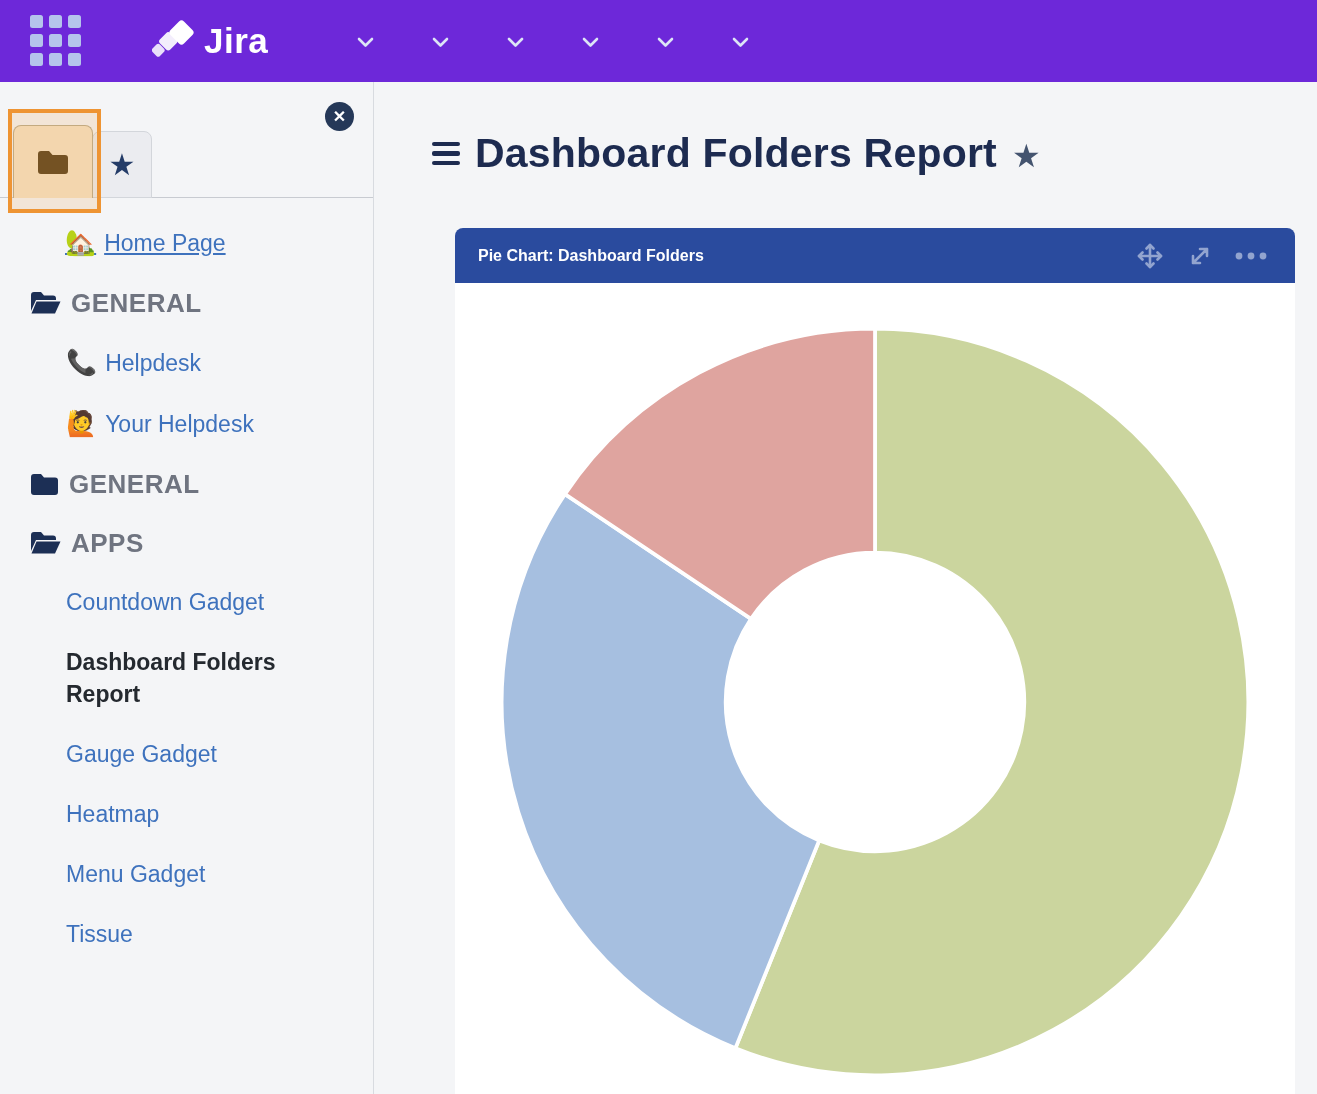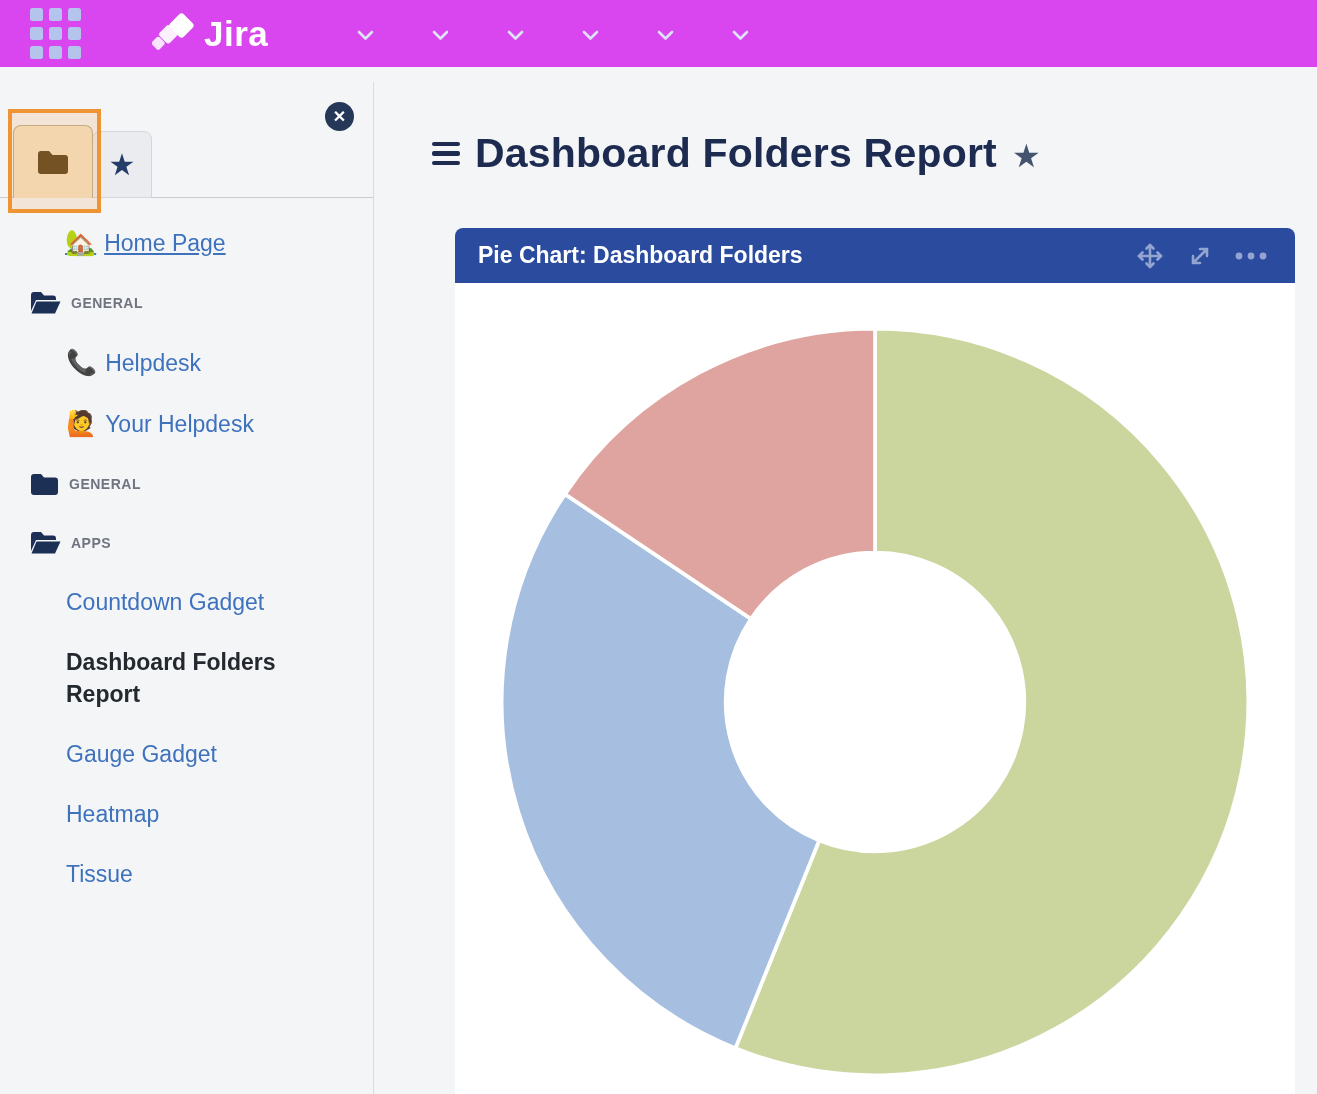--- a/index.html
+++ b/index.html
@@ -3,22 +3,22 @@
 <meta charset="utf-8">
 <style>
   html,body{margin:0;padding:0;}
   body{
     width:1317px;height:1094px;overflow:hidden;position:relative;
     font-family:"Liberation Sans",sans-serif;
     background:#f4f5f7;
   }
   
   .navbar{
-    position:absolute;top:0;left:0;width:1317px;height:67px;
-    background:#d946ef;display:flex;align-items:center;
+    position:absolute;top:0;left:0;width:1317px;height:82px;
+    background:#6d28d9;display:flex;align-items:center;
   }
   .appgrid{width:52px;height:52px;margin-left:30px;display:grid;
     grid-template-columns:repeat(3,13px);grid-template-rows:repeat(3,13px);
     gap:6px;cursor:pointer;}
   .appgrid span{background:#b5c4ec;border-radius:2.5px;display:block;}
   .brand{display:flex;align-items:center;margin-left:70px;cursor:pointer;}
   .brand svg{width:44px;height:44px;}
   .brand-text{color:#ffffff;font-size:35px;font-weight:600;margin-left:8px;letter-spacing:.5px;}
   .nav-items{display:flex;margin-left:78px;gap:47px;}
   .nav-item{display:flex;align-items:center;gap:11px;color:#dde4f6;
@@ -38,39 +38,39 @@
     border:1px solid #d3d6db;border-radius:8px 8px 0 0;z-index:1;font-size:30px;color:#243c68;}
   .highlight-box{position:absolute;left:8px;top:27px;width:85px;height:96px;
     border:4px solid #ee9433;background:rgba(238,148,51,0.16);z-index:3;pointer-events:none;}
   .close-btn{position:absolute;top:20px;right:19px;width:29px;height:29px;border-radius:50%;
     background:#253858;color:#ffffff;display:flex;align-items:center;justify-content:center;
     font-size:16px;font-weight:bold;cursor:pointer;z-index:4;}
   .side-list{padding-top:28px;}
   .side-item{font-size:23px;line-height:32px;margin-bottom:28px;box-sizing:border-box;}
   .side-item .emoji{font-size:25px;margin-right:8px;font-style:normal;}
   .side-item.link{color:#3e72bd;cursor:pointer;}
-  .side-item.section{color:#6f7480;font-weight:bold;font-size:14px;letter-spacing:.5px;
+  .side-item.section{color:#6f7480;font-weight:bold;font-size:26px;letter-spacing:.5px;
     display:flex;align-items:center;gap:10px;margin-bottom:27px;text-align:right;}
   .side-item.current{color:#24292f;font-weight:bold;}
   .ind-0{padding-left:30px;}
   .ind-1{padding-left:65px;padding-right:40px;text-decoration:underline;}
   .ind-2{padding-left:66px;padding-right:60px;}
   .icon-svg{flex:0 0 auto;display:inline-block;vertical-align:-3px;}
   
   .main{position:absolute;top:82px;left:375px;width:942px;height:1012px;background:#f4f5f7;}
   .page-head{display:flex;align-items:center;margin:48px 0 0 57px;gap:15px;}
   .burger{width:28px;display:flex;flex-direction:column;gap:5px;cursor:pointer;}
   .burger span{height:4.5px;background:#1d2b50;border-radius:2px;display:block;}
   .page-title{font-size:41px;font-weight:bold;color:#1d2b50;letter-spacing:.2px;}
   .title-star{font-size:32px;color:#44546f;cursor:pointer;margin-top:4px;}
   
   .panel{position:absolute;left:80px;top:146px;width:840px;height:866px;
     border-radius:8px 8px 0 0;overflow:hidden;background:#ffffff;}
   .panel-header{height:55px;background:#2a4b9e;display:flex;align-items:center;}
-  .panel-title{color:#ffffff;font-size:23px;font-weight:bold;margin-left:23px;flex:1;}
+  .panel-title{color:#ffffff;font-size:16px;font-weight:bold;margin-left:23px;flex:1;}
   .panel-icons{display:flex;align-items:center;gap:22px;margin-right:28px;}
   .panel-icons .pi{cursor:pointer;display:flex;align-items:center;}
   .panel-body{background:#ffffff;padding-top:42px;text-align:center;}
   .panel-body svg{display:block;margin:0 auto;}
 </style>
 </head>
 <body>
 
 <div class="navbar">
   <div class="appgrid">
@@ -166,20 +166,21 @@
         <svg class="icon-svg" width="31" height="24" viewBox="0 0 31 24">
           <path d="M1 4a3 3 0 0 1 3-3h7l3 3.5h9a3 3 0 0 1 3 3V9H6L1 20z" fill="#1c2f55"></path>
           <path d="M6.5 10.5h24L25 22.5H1.5z" fill="#1c2f55"></path>
         </svg>
         <span>APPS</span>
       </div>
       <div class="side-item link ind-2"><span>Countdown Gadget</span></div>
       <div class="side-item current ind-2"><span>Dashboard Folders Report</span></div>
       <div class="side-item link ind-2"><span>Gauge Gadget</span></div>
       <div class="side-item link ind-2"><span>Heatmap</span></div>
+      <div class="side-item link ind-2"><span>Menu Gadget</span></div>
       <div class="side-item link ind-2"><span>Tissue</span></div>
     </div>
 </div>
 
 <div class="main">
   <div class="page-head">
     <div class="burger">
         <span></span>
         <span></span>
         <span></span>

